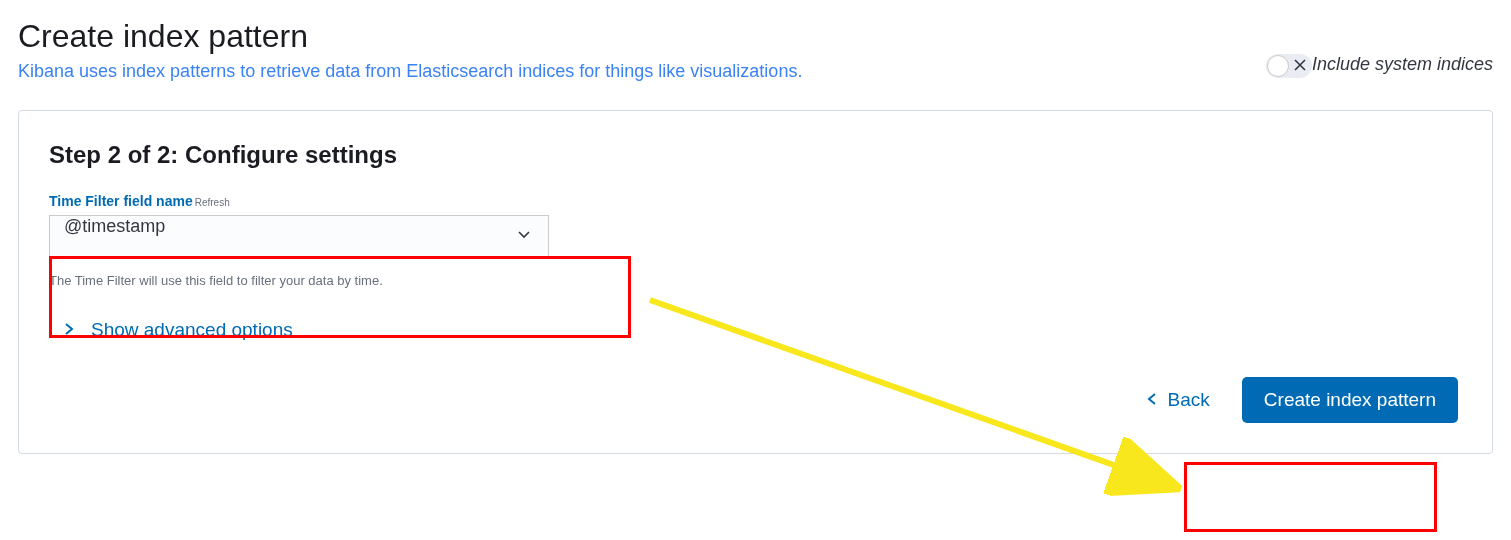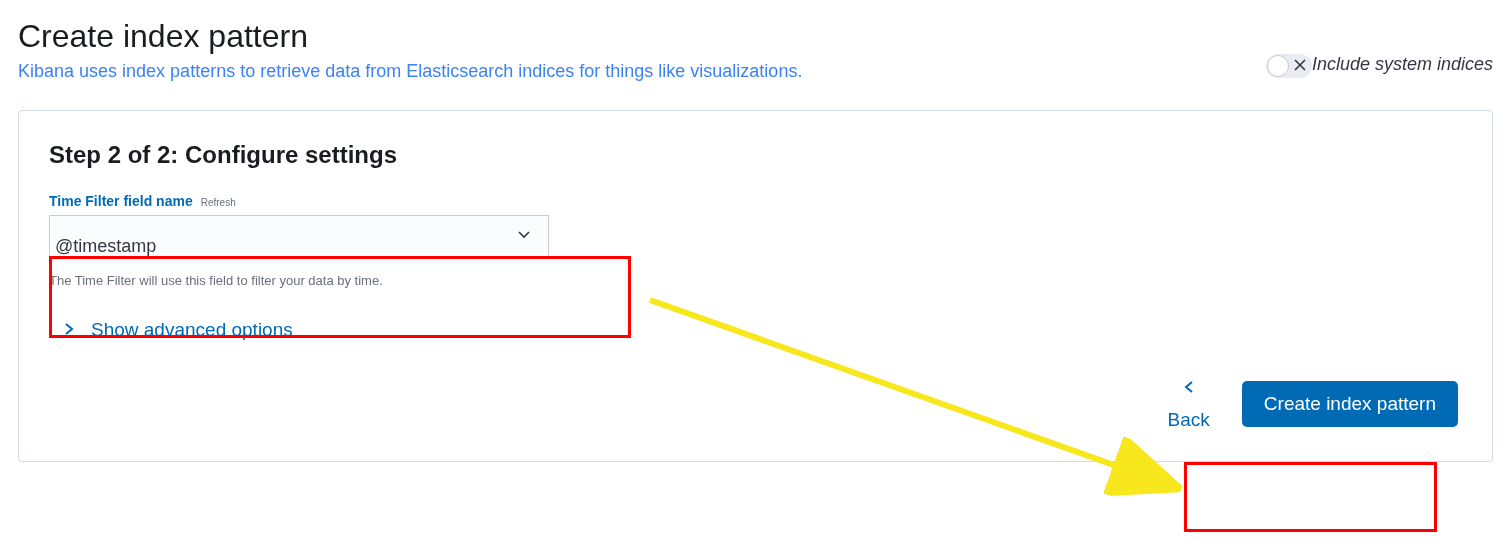--- a/index.html
+++ b/index.html
@@ -90,42 +90,42 @@
   .desc-row strong {
     font-weight: 700;
     color: #343741;
   }
   .field-block {
     max-width: 600px;
   }
   .field-label-row {
     display: flex;
     align-items: baseline;
-    gap: 8px;
+    gap: 2px;
     margin-bottom: 6px;
   }
   .field-label {
     font-size: 14px;
     font-weight: 600;
     color: #006bb4;
   }
   .refresh-link {
     font-size: 10px;
     color: #69707d;
   }
   .select-wrap {
     position: relative;
     width: 500px;
     height: 44px;
     background: #fbfcfd;
     border: 1px solid #c9cbcd;
     border-bottom: 2px solid #006bb4;
     display: flex;
-    align-items: flex-end;
-    padding: 0 5px;
+    align-items: flex-start;
+    padding: 0 14px;
     font-size: 18px;
     color: #343741;
     cursor: pointer;
   }
   .select-chevron {
     position: absolute;
     right: 16px;
     top: 50%;
     transform: translateY(-50%);
   }
@@ -153,21 +153,20 @@
     gap: 32px;
     padding-right: 4px;
   }
   .back-btn {
     display: flex;
     align-items: center;
     gap: 10px;
     font-size: 19px;
     color: #006bb4;
     cursor: pointer;
-    flex-direction: column;
   }
   .create-btn {
     background: #006bb4;
     color: #ffffff;
     font-size: 19px;
     padding: 12px 22px;
     border-radius: 5px;
     border: none;
     cursor: pointer;
   }

